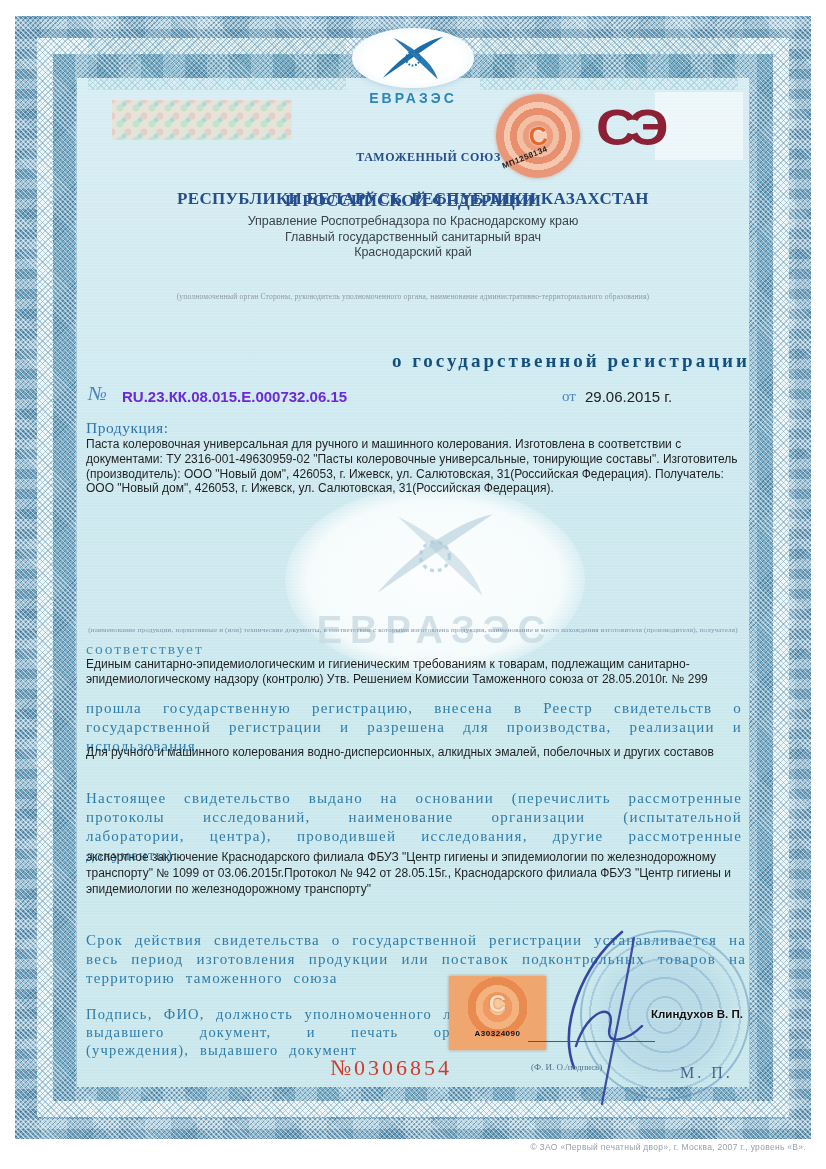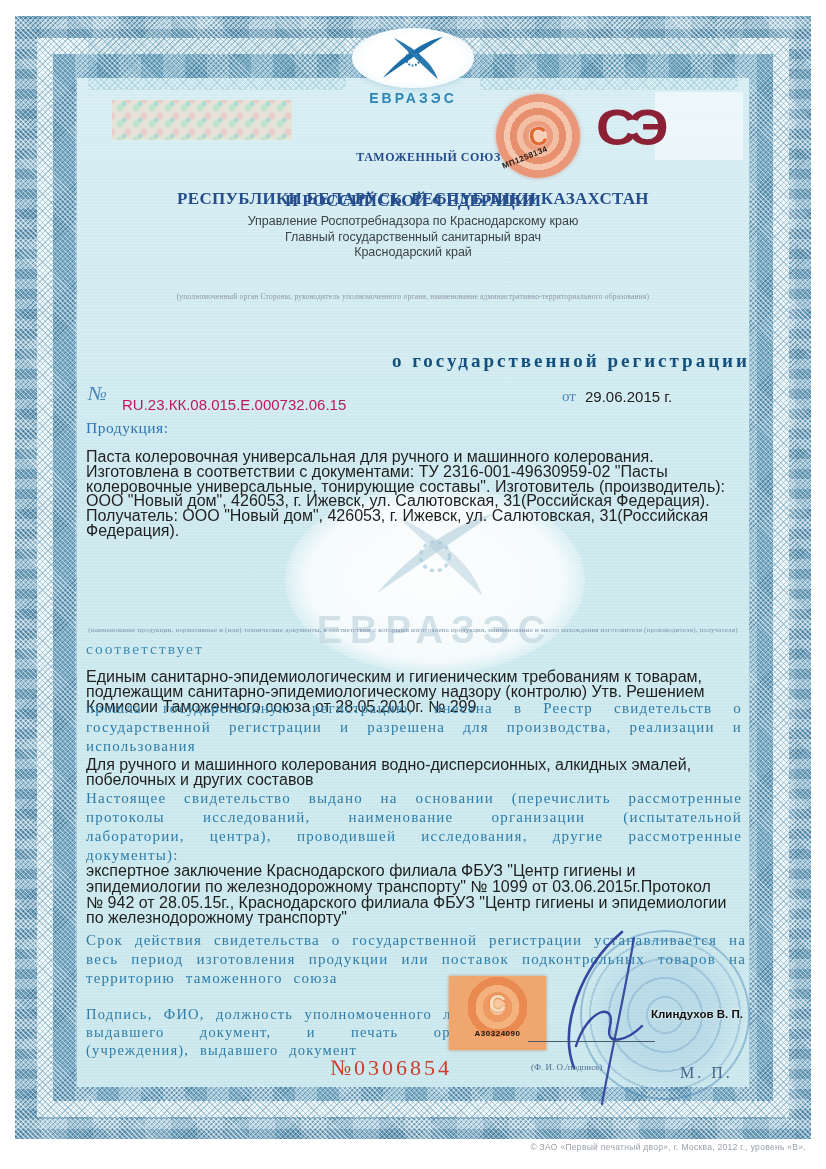--- a/index.html
+++ b/index.html
@@ -60,27 +60,27 @@
   .tiny-note{position:absolute;left:76px;right:76px;text-align:center;color:#8e94a8;font-size:7.5px;letter-spacing:.2px;}
   .note1{top:292px;}
   .note2{top:626px;font-size:7px;color:#7e92ac;}
   
   .title-main{position:absolute;top:310px;left:76px;right:76px;text-align:center;font-size:31px;font-weight:bold;
     color:#61a3cc;letter-spacing:2px;text-shadow:0 0 2px rgba(70,140,190,.85),1px 1px 3px rgba(50,100,150,.55);}
   .title-sub{position:absolute;top:350px;left:76px;right:76px;text-align:right;font-size:19px;font-weight:bold;
     color:#14507e;letter-spacing:3px;}
   
   .no-sym{position:absolute;left:88px;top:382px;font-size:20px;font-style:italic;color:#4a86b8;}
-  .no-val{position:absolute;left:122px;top:396px;font-family:"Liberation Sans",sans-serif;font-size:15px;color:#be185d;}
+  .no-val{position:absolute;left:122px;top:388px;font-family:"Liberation Sans",sans-serif;font-size:15px;color:#6d28d9;font-weight:bold;}
   .from-lbl{position:absolute;left:562px;top:388px;font-size:15px;color:#4a86b8;}
   .from-date{position:absolute;left:585px;top:388px;font-family:"Liberation Sans",sans-serif;font-size:15px;color:#222;}
   
   .blue-label{position:absolute;left:86px;font-size:15.5px;color:#2f74ad;letter-spacing:.5px;}
-  .sans-body{position:absolute;left:86px;width:652px;font-family:"Liberation Sans",sans-serif;font-size:16px;
-    line-height:14.8px;color:#1f1f1f;margin-top:13px;}
+  .sans-body{position:absolute;left:86px;width:652px;font-family:"Liberation Sans",sans-serif;font-size:12px;
+    line-height:14.8px;color:#1f1f1f;}
   .serif-body{position:absolute;left:86px;width:656px;font-size:15px;line-height:19px;color:#2e7ca8;
     text-align:justify;letter-spacing:1.2px;word-spacing:6px;}
   .corresponds{top:640px;letter-spacing:2px;color:#3f8cb0;}
   
   .watermark{position:absolute;left:285px;top:486px;width:300px;height:188px;border-radius:50%;
     background:radial-gradient(ellipse at center, rgba(255,255,255,.95) 0%, rgba(255,255,255,.8) 60%, rgba(255,255,255,0) 75%);
     display:flex;flex-direction:column;align-items:center;justify-content:center;}
   .watermark .wm-text{margin-top:8px;font-family:"Liberation Sans",sans-serif;font-weight:bold;font-size:38px;
     letter-spacing:8px;color:rgba(196,216,224,.75);}
   
@@ -197,15 +197,15 @@
   <svg class="sig-svg" width="120" height="190" viewBox="0 0 120 190">
     <path d="M 26 146 C 10 104, 34 44, 74 10" fill="none" stroke="#2c3e9b" stroke-width="2.6" stroke-linecap="round" opacity=".95"></path>
     <path d="M 28 124 C 40 86, 68 80, 62 104 C 56 126, 80 118, 94 104" fill="none" stroke="#2c3e9b" stroke-width="2.4" stroke-linecap="round" opacity=".95"></path>
     <path d="M 86 16 C 76 76, 62 136, 54 182" fill="none" stroke="#2c3e9b" stroke-width="2.2" stroke-linecap="round" opacity=".9"></path>
   </svg>
   <div class="signer-name">Клиндухов В. П.</div>
   <div class="sig-line"></div>
   <div class="sig-caption">(Ф. И. О./подпись)</div>
   <div class="mp">М. П.</div>
 
-  <div class="copyright">© ЗАО «Первый печатный двор», г. Москва, 2012 г., уровень «В».</div>
+  <div class="copyright">© ЗАО «Первый печатный двор», г. Москва, 2007 г., уровень «В».</div>
 
 </div>
 
 </body></html>

